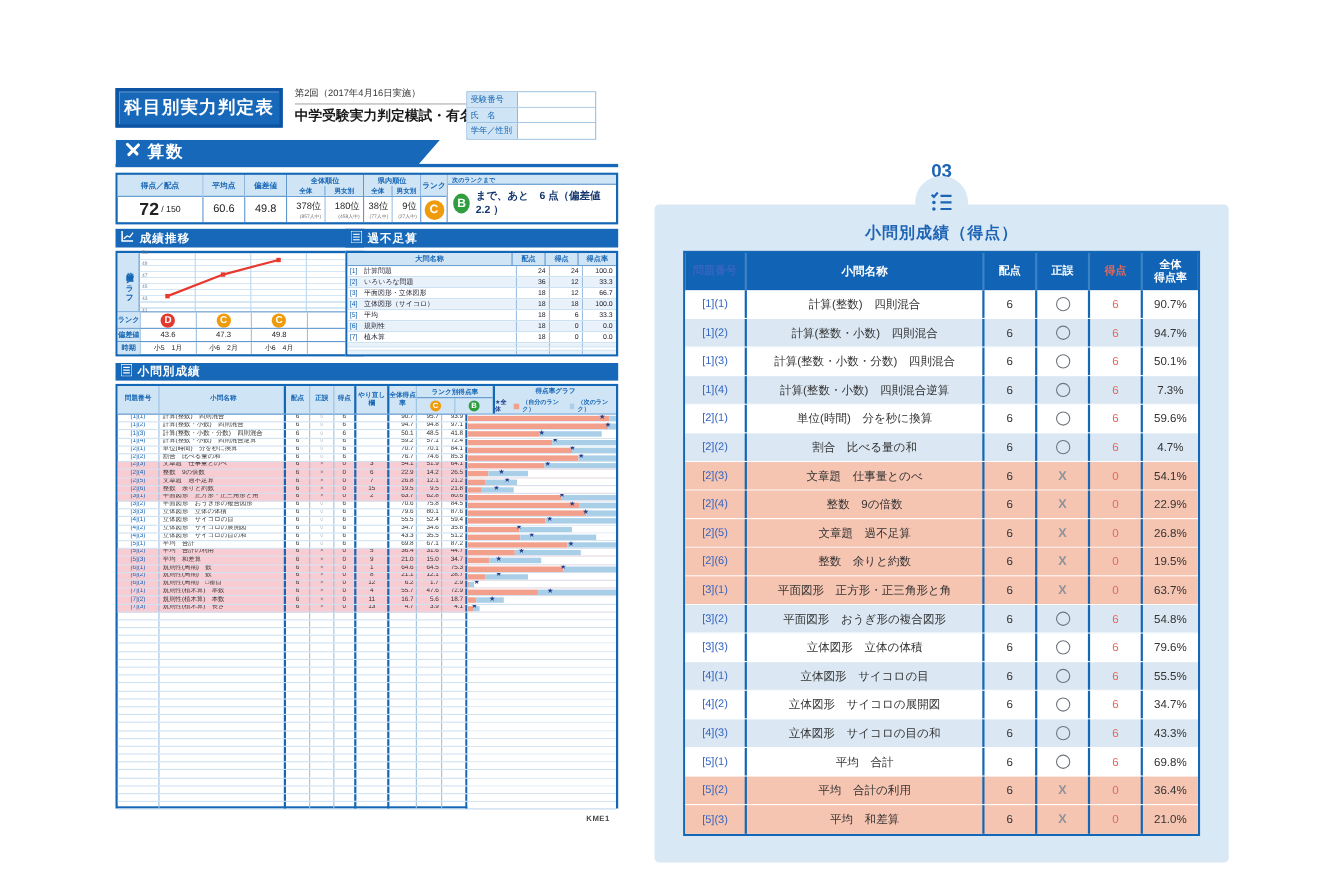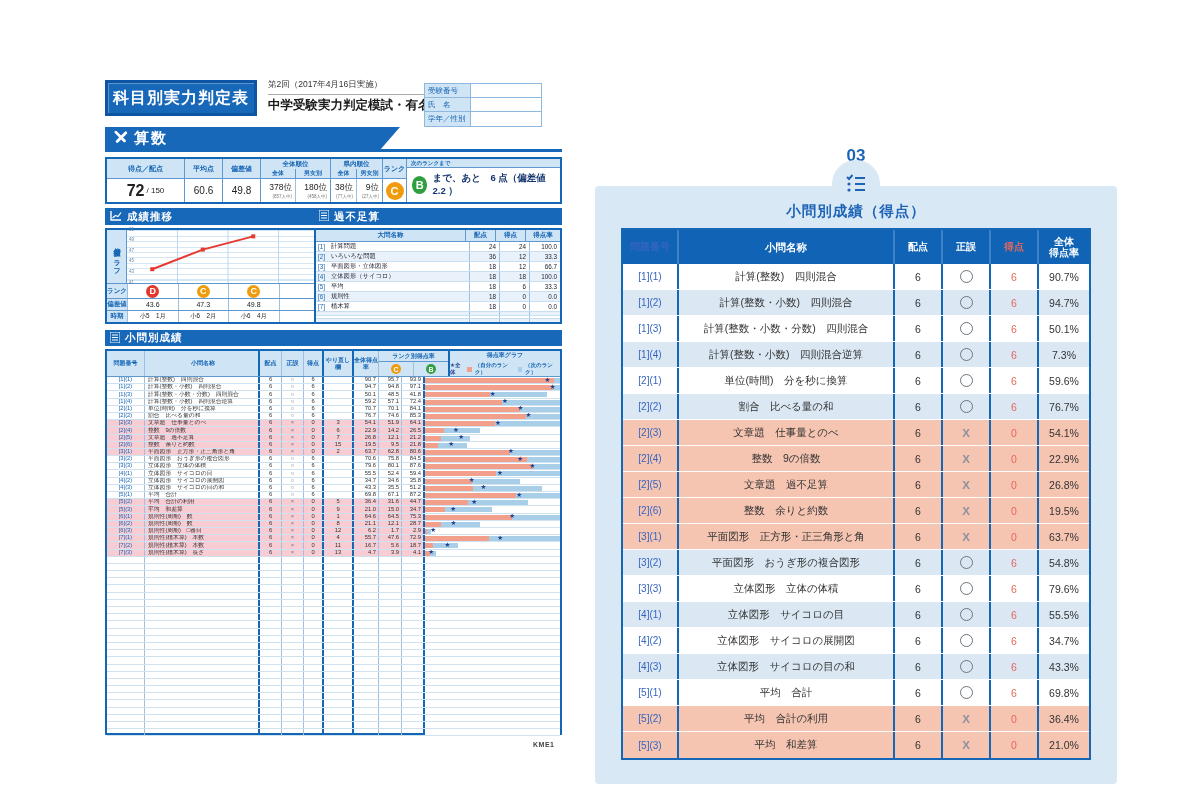--- a/index.html
+++ b/index.html
@@ -1184,21 +1184,21 @@
             <div class="rp-c rc6">59.6%</div>
           </div>
           <div class="rp-row" style="background: rgb(219, 232, 244);">
             <div class="rp-c rc1">[2](2)</div>
             <div class="rp-c rc2">割合　比べる量の和</div>
             <div class="rp-c rc3">6</div>
             <div class="rp-c rc4">
               <span class="omark"></span>
             </div>
             <div class="rp-c rc5">6</div>
-            <div class="rp-c rc6">76.7%</div>
+            <div class="rp-c rc6">4.7%</div>
           </div>
           <div class="rp-row" style="background: rgb(246, 197, 178);">
             <div class="rp-c rc1">[2](3)</div>
             <div class="rp-c rc2">文章題　仕事量とのべ</div>
             <div class="rp-c rc3">6</div>
             <div class="rp-c rc4">
               <span class="xmark">X</span>
             </div>
             <div class="rp-c rc5">0</div>
             <div class="rp-c rc6">54.1%</div>

